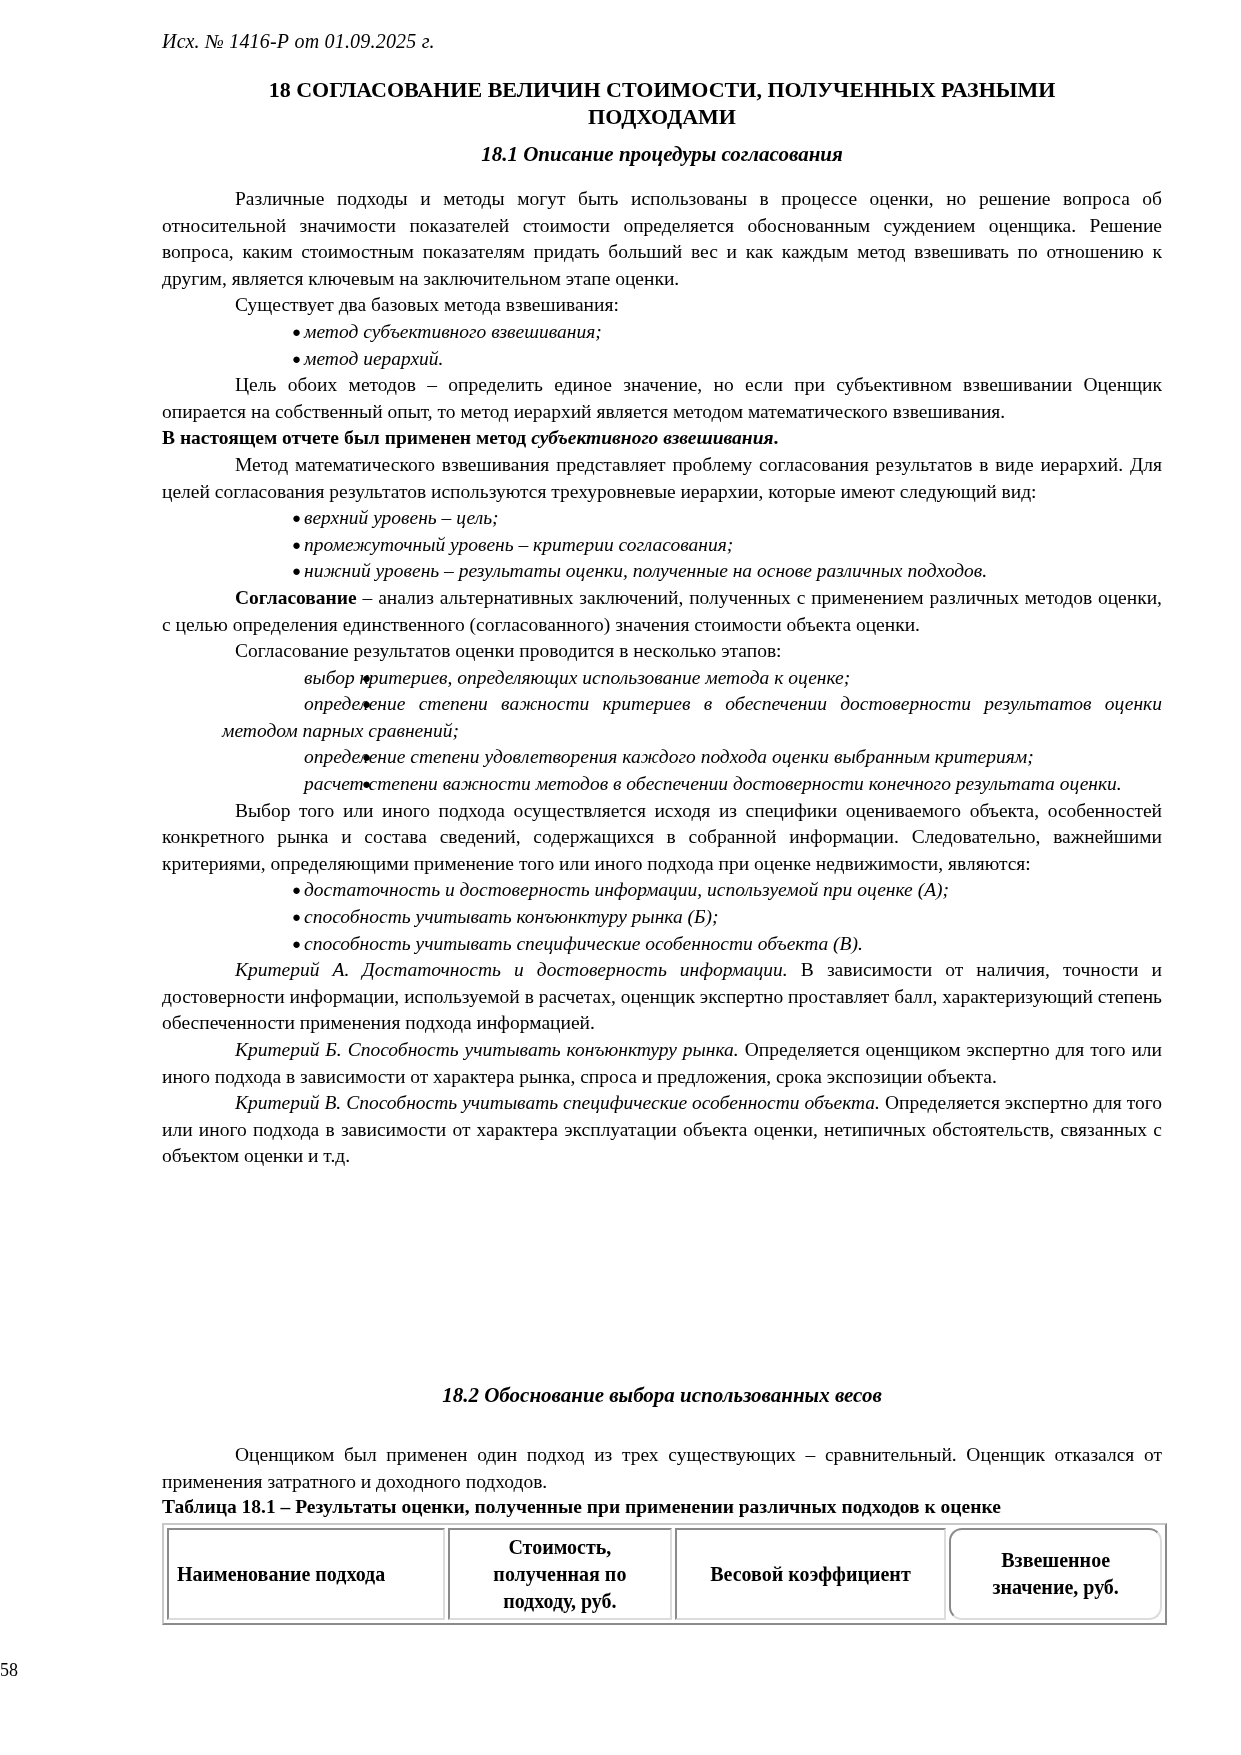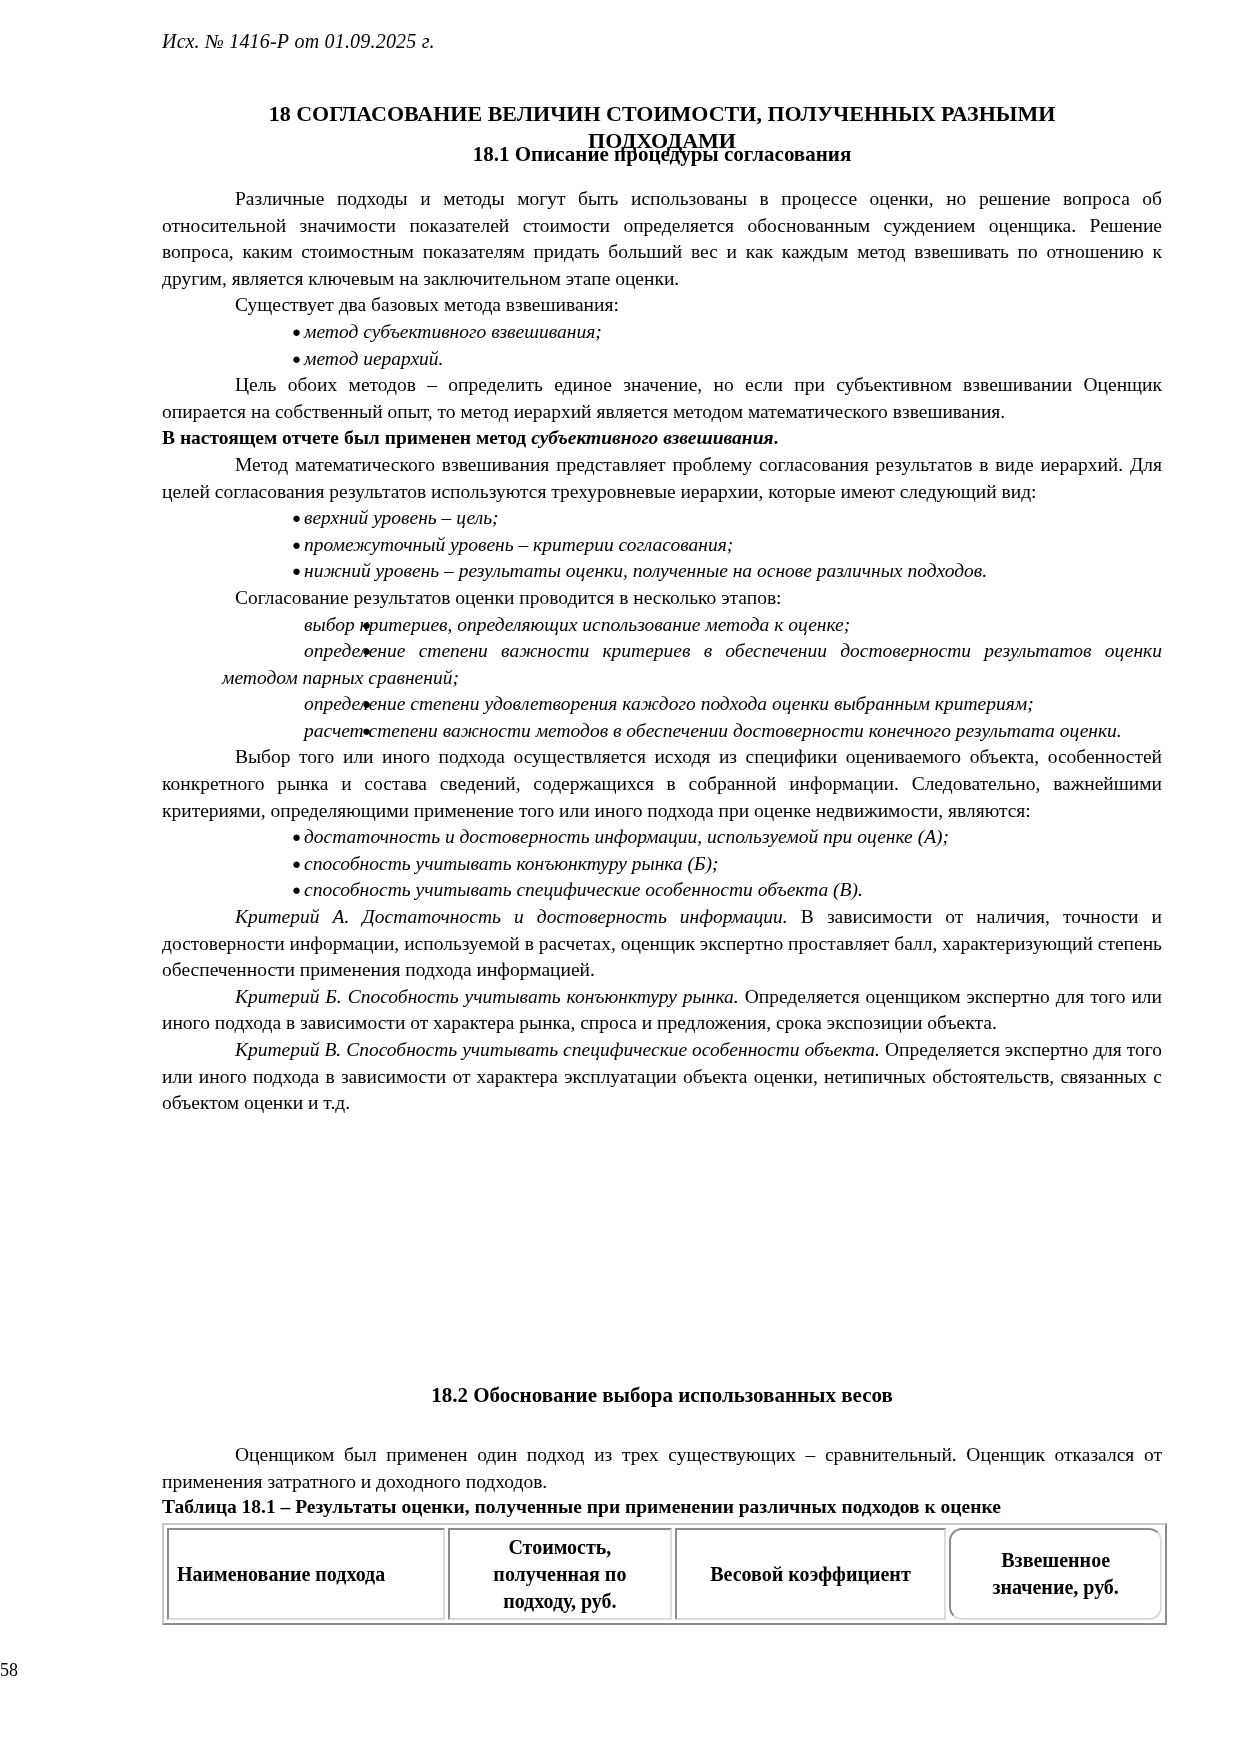--- a/index.html
+++ b/index.html
@@ -24,28 +24,28 @@
       letter-spacing: 0.2px;
     }
     .chapter-title {
       position: absolute;
       left: 162px; top: 76px;
       width: 1000px;
       text-align: center;
       font-weight: bold;
       font-size: 22px;
       line-height: 27px;
-      margin-top: 24px;
     }
     .section-title {
       position: absolute;
       left: 162px;
       width: 1000px;
       text-align: center;
       font-weight: bold;
+      font-style: italic;
       font-size: 21px;
     }
     .body-text {
       position: absolute;
       left: 162px; top: 186px;
       width: 1000px;
       font-size: 19.5px;
       line-height: 26.6px;
     }
     .p {
@@ -133,20 +133,21 @@
     <p class="p">Различные подходы и методы могут быть использованы в процессе оценки, но решение вопроса об относительной значимости показателей стоимости определяется обоснованным суждением оценщика. Решение вопроса, каким стоимостным показателям придать больший вес и как каждым метод взвешивать по отношению к другим, является ключевым на заключительном этапе оценки.</p>
     <p class="p">Существует два базовых метода взвешивания:</p>
     <p class="bullet"><span class="dot">●</span><span>метод субъективного взвешивания;</span></p>
     <p class="bullet"><span class="dot">●</span><span>метод иерархий.</span></p>
     <p class="p">Цель обоих методов – определить единое значение, но если при субъективном взвешивании Оценщик опирается на собственный опыт, то метод иерархий является методом математического взвешивания.</p>
     <p class="p center"><span>В настоящем отчете был применен метод </span><span class="ital">субъективного взвешивания</span><span>.</span></p>
     <p class="p">Метод математического взвешивания представляет проблему согласования результатов в виде иерархий. Для целей согласования результатов используются трехуровневые иерархии, которые имеют следующий вид:</p>
     <p class="bullet"><span class="dot">●</span><span>верхний уровень – цель;</span></p>
     <p class="bullet"><span class="dot">●</span><span>промежуточный уровень – критерии согласования;</span></p>
     <p class="bullet"><span class="dot">●</span><span>нижний уровень – результаты оценки, полученные на основе различных подходов.</span></p>
+    <p class="p"><span class="bold">Согласование</span><span> – анализ альтернативных заключений, полученных с применением различных методов оценки, с целью определения единственного (согласованного) значения стоимости объекта оценки.</span></p>
     <p class="p">Согласование результатов оценки проводится в несколько этапов:</p>
     <p class="bullet hang"><span class="dot">●</span><span>выбор критериев, определяющих использование метода к оценке;</span></p>
     <p class="bullet hang"><span class="dot">●</span><span>определение степени важности критериев в обеспечении достоверности результатов оценки методом парных сравнений;</span></p>
     <p class="bullet hang"><span class="dot">●</span><span>определение степени удовлетворения каждого подхода оценки выбранным критериям;</span></p>
     <p class="bullet hang"><span class="dot">●</span><span>расчет степени важности методов в обеспечении достоверности конечного результата оценки.</span></p>
     <p class="p">Выбор того или иного подхода осуществляется исходя из специфики оцениваемого объекта, особенностей конкретного рынка и состава сведений, содержащихся в собранной информации. Следовательно, важнейшими критериями, определяющими применение того или иного подхода при оценке недвижимости, являются:</p>
     <p class="bullet"><span class="dot">●</span><span>достаточность и достоверность информации, используемой при оценке (А);</span></p>
     <p class="bullet"><span class="dot">●</span><span>способность учитывать конъюнктуру рынка (Б);</span></p>
     <p class="bullet"><span class="dot">●</span><span>способность учитывать специфические особенности объекта (В).</span></p>
     <p class="p"><span class="ital">Критерий А. Достаточность и достоверность информации.</span><span> В зависимости от наличия, точности и достоверности информации, используемой в расчетах, оценщик экспертно проставляет балл, характеризующий степень обеспеченности применения подхода информацией.</span></p>

